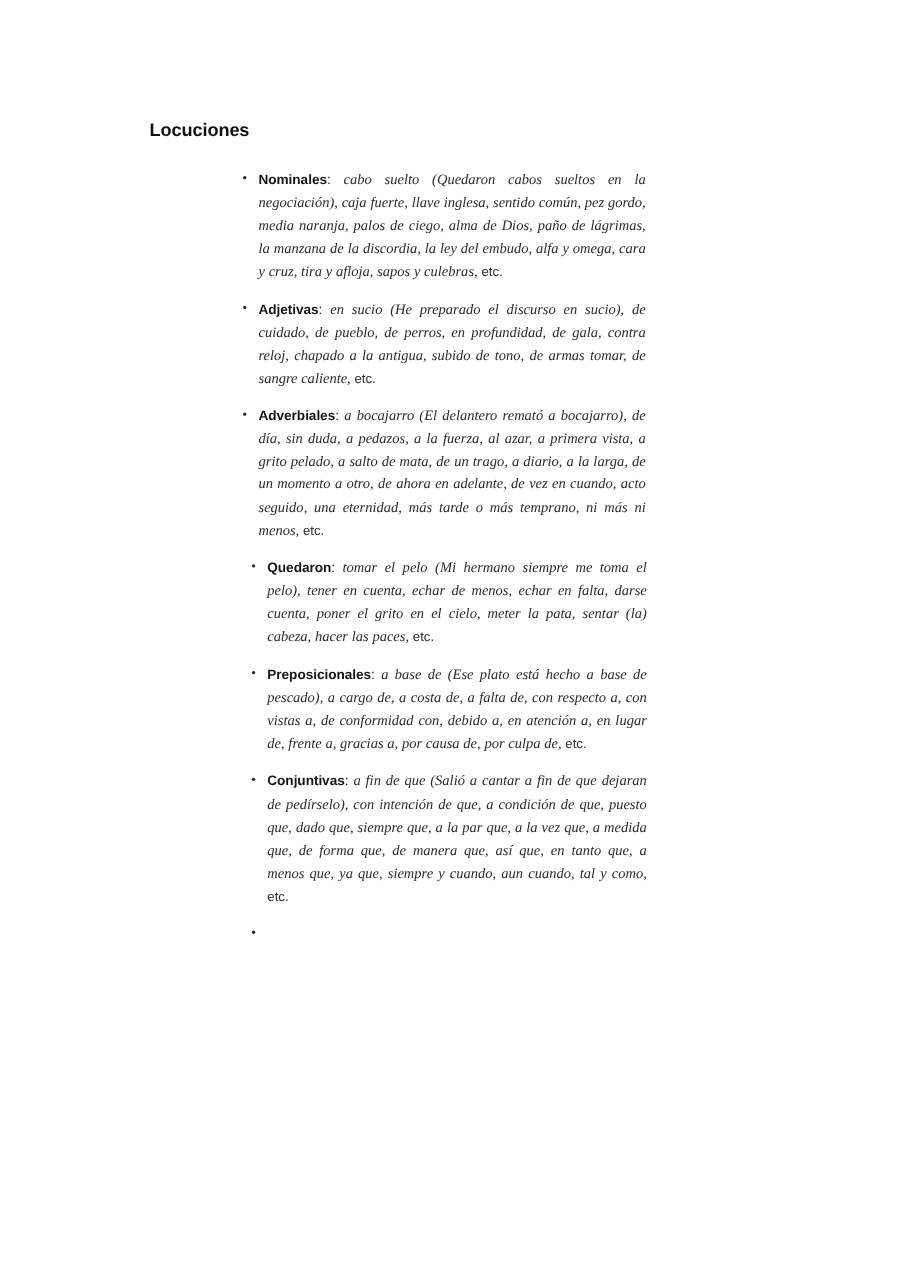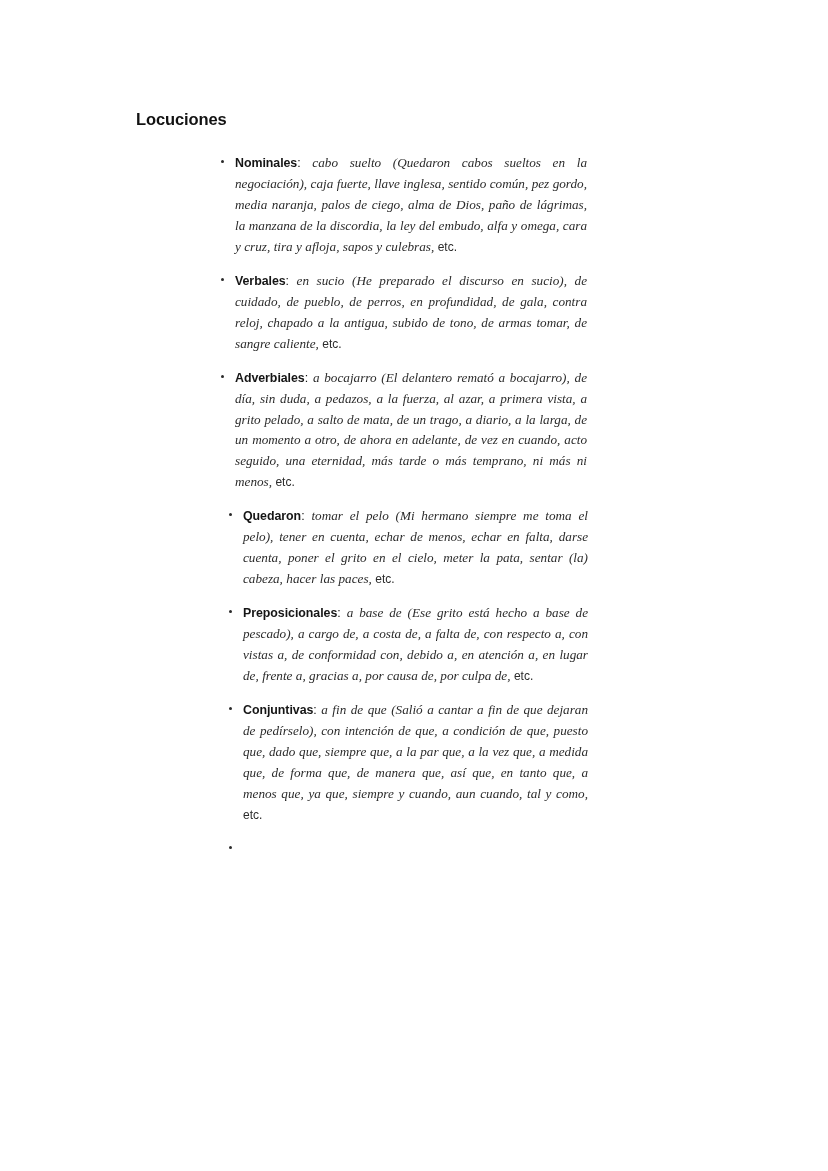--- a/index.html
+++ b/index.html
@@ -113,33 +113,33 @@
   <h1 class="doc-heading">Locuciones</h1>
 
   <div class="list-block">
 
   <div class="bullet-item lvl1">
         <span class="bullet-marker"></span>
         <p class="bullet-text"><span class="term">Nominales</span><span class="sep">:</span> <span>cabo suelto (Quedaron cabos sueltos en la negociación), caja fuerte, llave inglesa, sentido común, pez gordo, media naranja, palos de ciego, alma de Dios, paño de lágrimas, la manzana de la discordia, la ley del embudo, alfa y omega, cara y cruz, tira y afloja, sapos y culebras,</span> <span class="plain">etc.</span></p>
       </div>
       <div class="bullet-item lvl1">
         <span class="bullet-marker"></span>
-        <p class="bullet-text"><span class="term">Verbales</span><span class="sep">:</span> <span>en sucio (He preparado el discurso en sucio), de cuidado, de pueblo, de perros, en profundidad, de gala, contra reloj, chapado a la antigua, subido de tono, de armas tomar, de sangre caliente,</span> <span class="plain">etc.</span></p>
+        <p class="bullet-text"><span class="term">Adjetivas</span><span class="sep">:</span> <span>en sucio (He preparado el discurso en sucio), de cuidado, de pueblo, de perros, en profundidad, de gala, contra reloj, chapado a la antigua, subido de tono, de armas tomar, de sangre caliente,</span> <span class="plain">etc.</span></p>
       </div>
       <div class="bullet-item lvl1">
         <span class="bullet-marker"></span>
         <p class="bullet-text"><span class="term">Adverbiales</span><span class="sep">:</span> <span>a bocajarro (El delantero remató a bocajarro), de día, sin duda, a pedazos, a la fuerza, al azar, a primera vista, a grito pelado, a salto de mata, de un trago, a diario, a la larga, de un momento a otro, de ahora en adelante, de vez en cuando, acto seguido, una eternidad, más tarde o más temprano, ni más ni menos,</span> <span class="plain">etc.</span></p>
       </div>
       <div class="bullet-item lvl2">
         <span class="bullet-marker"></span>
         <p class="bullet-text"><span class="term">Quedaron</span><span class="sep">:</span> <span>tomar el pelo (Mi hermano siempre me toma el pelo), tener en cuenta, echar de menos, echar en falta, darse cuenta, poner el grito en el cielo, meter la pata, sentar (la) cabeza, hacer las paces,</span> <span class="plain">etc.</span></p>
       </div>
       <div class="bullet-item lvl2">
         <span class="bullet-marker"></span>
-        <p class="bullet-text"><span class="term">Preposicionales</span><span class="sep">:</span> <span>a base de (Ese grito está hecho a base de pescado), a cargo de, a costa de, a falta de, con respecto a, con vistas a, de conformidad con, debido a, en atención a, en lugar de, frente a, gracias a, por causa de, por culpa de,</span> <span class="plain">etc.</span></p>
+        <p class="bullet-text"><span class="term">Preposicionales</span><span class="sep">:</span> <span>a base de (Ese plato está hecho a base de pescado), a cargo de, a costa de, a falta de, con respecto a, con vistas a, de conformidad con, debido a, en atención a, en lugar de, frente a, gracias a, por causa de, por culpa de,</span> <span class="plain">etc.</span></p>
       </div>
       <div class="bullet-item lvl2">
         <span class="bullet-marker"></span>
         <p class="bullet-text"><span class="term">Conjuntivas</span><span class="sep">:</span> <span>a fin de que (Salió a cantar a fin de que dejaran de pedírselo), con intención de que, a condición de que, puesto que, dado que, siempre que, a la par que, a la vez que, a medida que, de forma que, de manera que, así que, en tanto que, a menos que, ya que, siempre y cuando, aun cuando, tal y como,</span> <span class="plain">etc.</span></p>
       </div>
       <div class="bullet-item lvl2">
         <span class="bullet-marker"></span>
       </div>
     </div>
 

